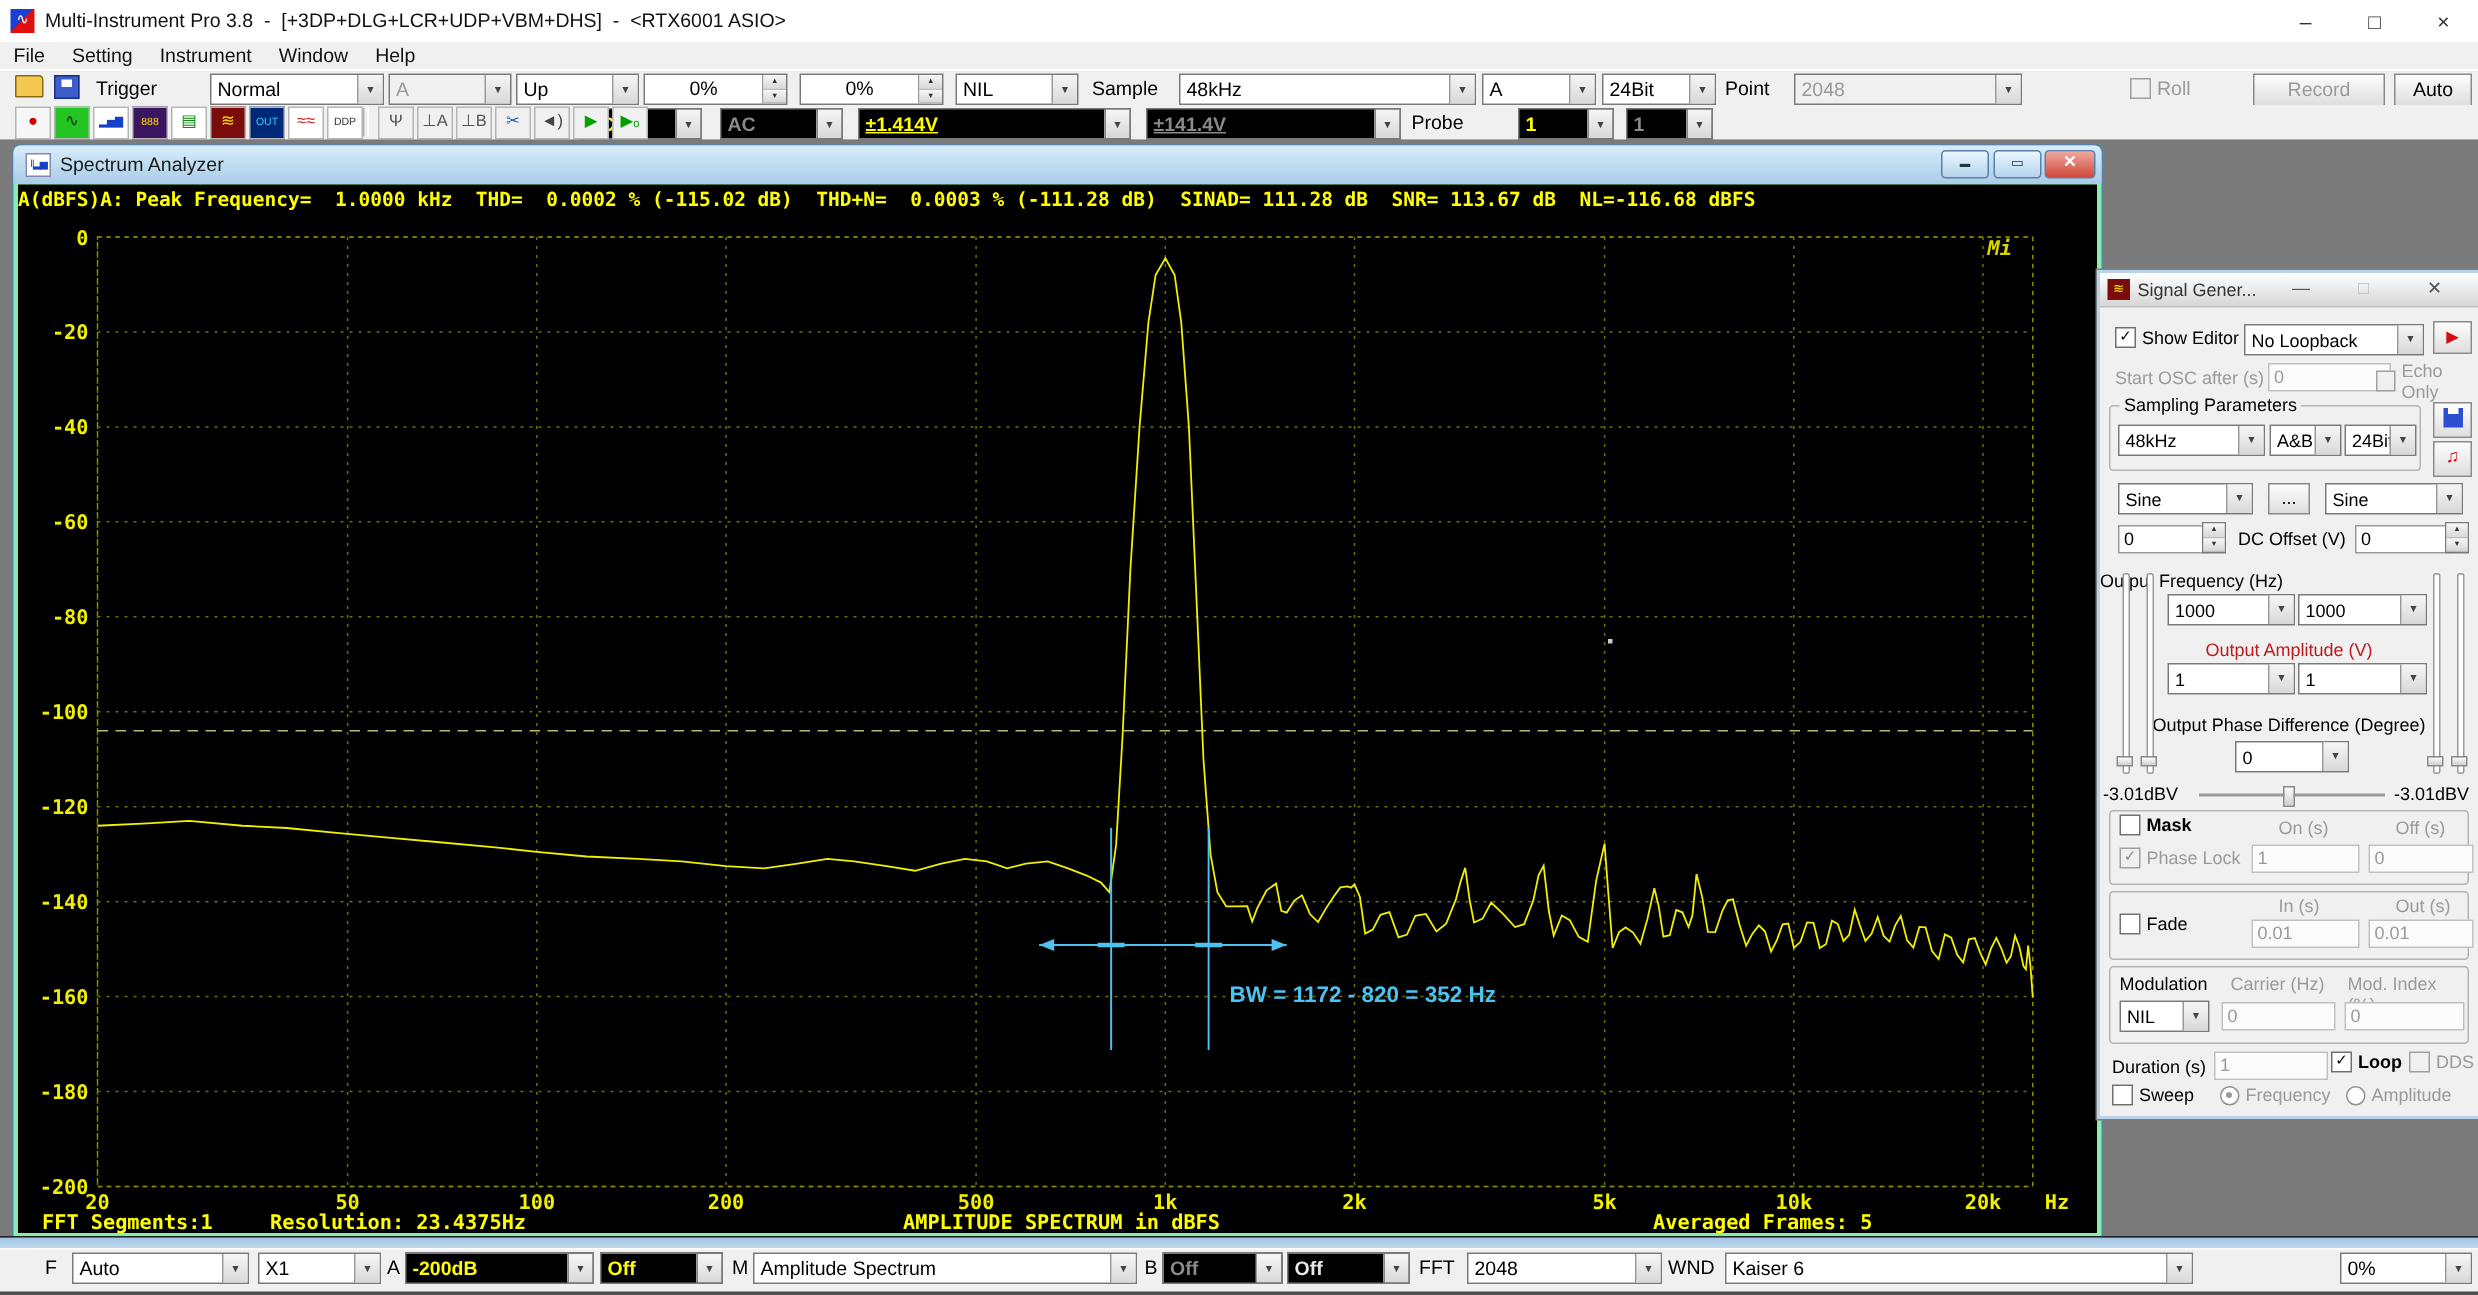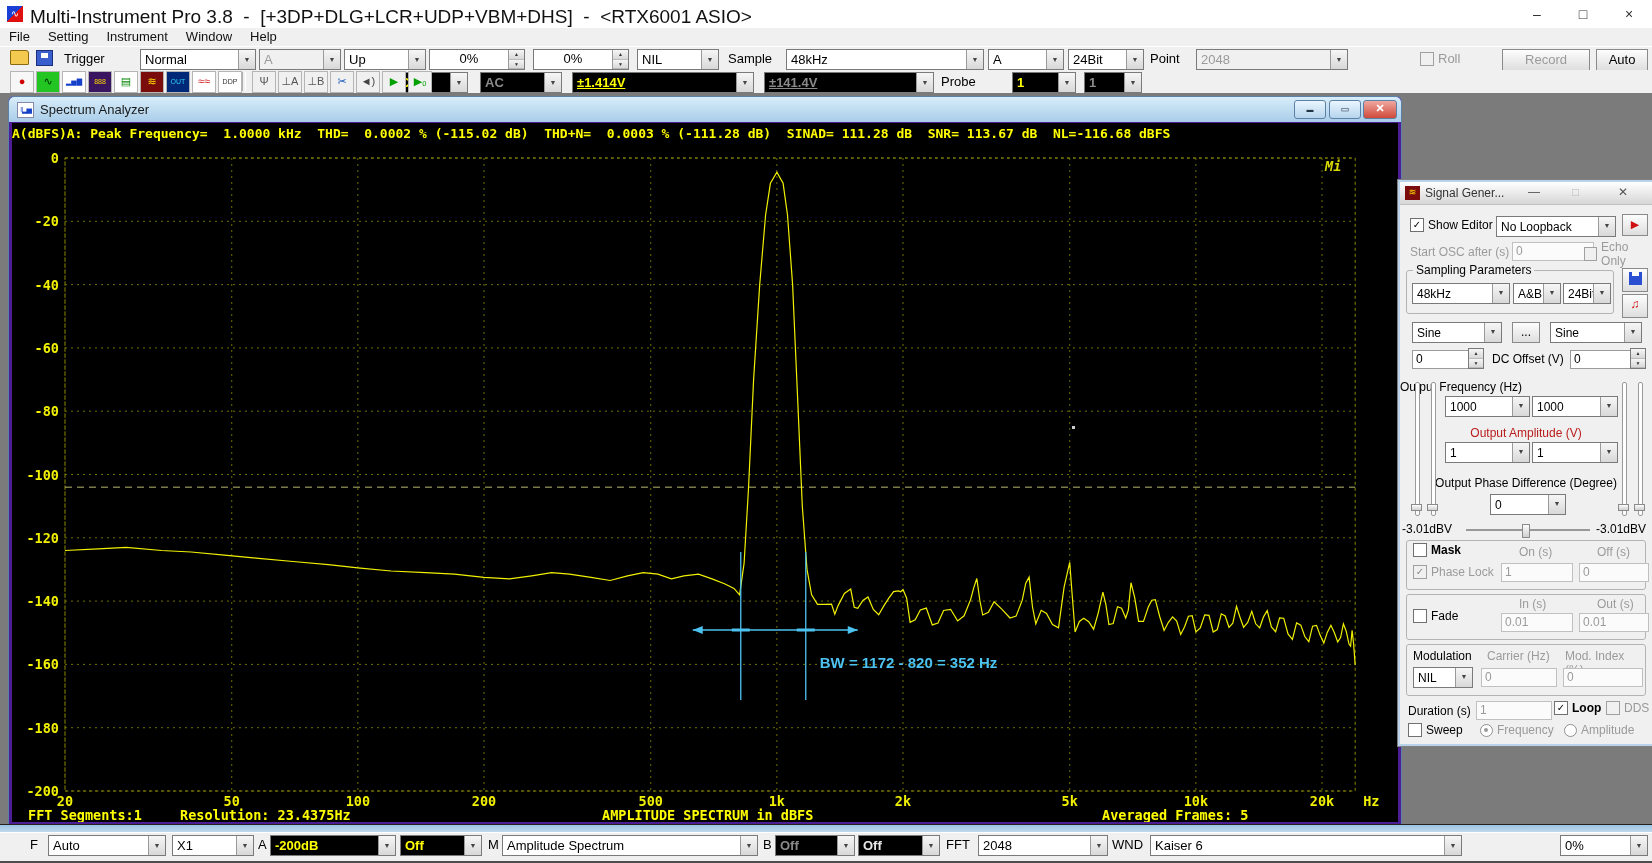--- a/index.html
+++ b/index.html
@@ -1,21 +1,21 @@
 <!DOCTYPE html>
 <html><head>
 <meta charset="utf-8">
 <style>
   html,body{margin:0;padding:0;width:1652px;height:863px;overflow:hidden;
     font-family:"Liberation Sans",sans-serif;font-size:13px;background:#7b7b7b;position:relative;}
   .abs{position:absolute;}
   
   #titlebar{left:0;top:0;width:1652px;height:28px;background:#ffffff;border-bottom:1px solid #d5d5d5;}
   #app-icon{left:7px;top:6px;width:16px;height:16px;background:linear-gradient(135deg,#1a3fd4 47%,#e01010 47%);color:#fff;font-size:10px;line-height:16px;text-align:center;}
-  #app-title{left:30px;top:6px;color:#111;font-size:19px;white-space:pre;}
+  #app-title{left:30px;top:6px;color:#111;font-size:13px;white-space:pre;}
   .winbtn{top:0;width:46px;height:28px;text-align:center;line-height:28px;color:#333;font-size:14px;}
   #menubar{left:0;top:28px;width:1652px;height:18px;background:#f0f0f0;}
   .menu-item{display:inline-block;padding:1px 9px;color:#111;height:16px;}
   #toolbar1{left:0;top:46px;width:1652px;height:24px;background:#f0f0f0;border-top:1px solid #fff;border-bottom:4px solid #701a75;}
   #toolbar2{left:0;top:70px;width:1652px;height:23px;background:#f0f0f0;border-bottom:1px solid #c8c8c8;}
   .tlabel{top:4px;color:#000;}
   
   .combo{background:#fff;border:1px solid #7a7a7a;height:19px;top:2px;display:flex;align-items:center;}
   .combo .cv{flex:1;padding:0 4px;white-space:nowrap;overflow:hidden;color:#000;}
   .combo .dd{width:16px;height:100%;background:linear-gradient(#f6f6f6,#d8d8d8);border-left:1px solid #9a9a9a;text-align:center;color:#444;}
@@ -37,21 +37,21 @@
   .cbx .box{width:12px;height:12px;background:#fff;border:1px solid #707070;font-size:10px;line-height:11px;text-align:center;color:#000;}
   .cbx.checked .box::after{content:"✓";}
   .cbx.disabled{color:#9a9a9a;} .cbx.disabled .box{background:#f0f0f0;border-color:#a0a0a0;color:#8a8a8a;}
   .icon20{width:22px;height:20px;top:1px;border:1px solid #b5b5b5;background:#f7f7f7;text-align:center;line-height:19px;font-size:11px;overflow:hidden;}
   
   #mdi{left:0;top:93px;width:1652px;height:731px;background:#7b7b7b;}
   #blue-strip{left:0;top:824px;width:1652px;height:8px;background:linear-gradient(#9cc3e2,#c5ddf0);border-top:1px solid #222;}
   #bottom-toolbar{left:0;top:832px;width:1652px;height:29px;background:#f0f0f0;border-top:1px solid #fff;}
   #taskbar-sliver{left:0;top:861px;width:1652px;height:2px;background:#4d4d4d;}
   
-  #spec-win{left:8px;top:3px;width:1392px;height:728px;background:#4c1d95;border:1px solid #5b82a6;border-radius:5px 5px 0 0;}
+  #spec-win{left:8px;top:3px;width:1392px;height:728px;background:#86efac;border:1px solid #5b82a6;border-radius:5px 5px 0 0;}
   #spec-title{left:0;top:0;width:100%;height:25px;background:linear-gradient(#d8edfa,#a9cde9);border-radius:5px 5px 0 0;display:flex;align-items:center;}
   #spec-title .t{color:#1a1a1a;margin-left:6px;}
   #spec-icon{width:15px;height:14px;margin-left:8px;background:#fff;border:1px solid #88a;font-size:7px;line-height:13px;text-align:center;color:#1540c8;letter-spacing:-1px;}
   .spec-btn{width:30px;height:17px;border:1px solid #5b82a6;border-radius:3px;background:linear-gradient(#eaf6ff,#b6d4ec);text-align:center;line-height:15px;color:#234;font-size:11px;top:3px;}
   .spec-btn.close{width:32px;background:linear-gradient(#f0a8a0,#cf4a3a);color:#fff;font-weight:bold;}
   .spec-btn.min::after{content:"▬";font-size:7px;} .spec-btn.rest::after{content:"▭";font-size:9px;}
   .spec-btn.close::after{content:"✕";}
   #readout{left:3px;top:26px;width:1386px;height:21px;background:#000;color:#ffff00;
     font-family:"DejaVu Sans Mono",monospace;font-size:13px;font-weight:bold;line-height:21px;white-space:pre;overflow:hidden;}
   #client{left:3px;top:47px;width:1386px;height:678px;background:#000;overflow:hidden;}

